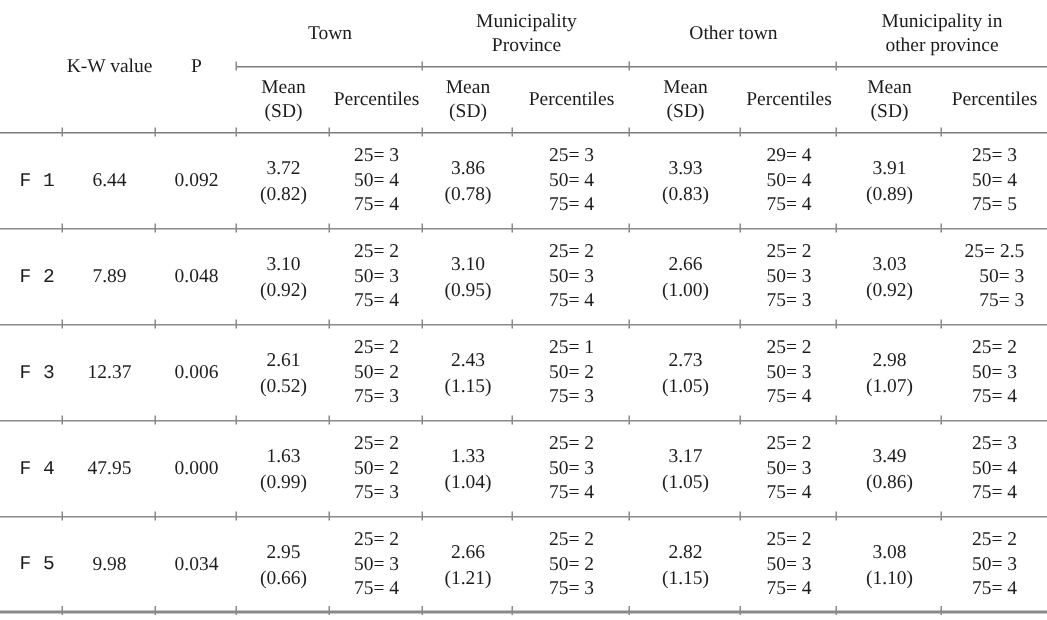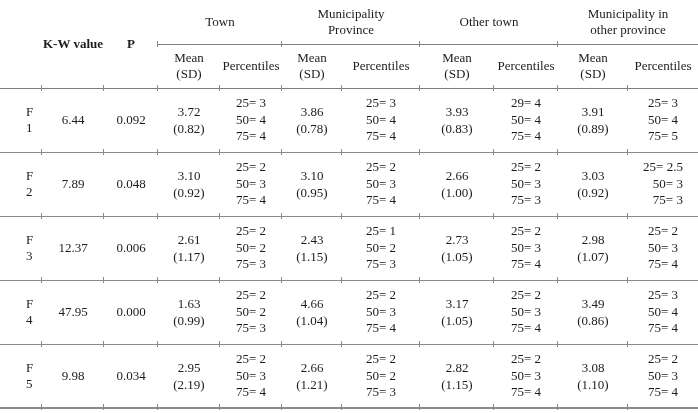--- a/index.html
+++ b/index.html
@@ -19,27 +19,27 @@
   th, td {
     position: relative;
     font-weight: normal;
     padding: 0;
     text-align: center;
     vertical-align: middle;
     font-size: 13px;
   }
   thead th.group-h { height: 44px; border-bottom: 1px solid #7d7d7d; }
   thead th.sub-h   { height: 44px; border-bottom: 1px solid #7d7d7d; }
-  thead th.span2   { border-bottom: 1px solid #7d7d7d; font-weight: bold; }
+  thead th.span2   { border-bottom: 1px solid #7d7d7d; }
   .gwrap { width: 104px; margin: 0 auto; line-height: 16px; }
   .two-line div { line-height: 16px; }
   tbody tr { height: 64px; }
   tbody td { border-bottom: 1px solid #8a8a8a; }
   tbody tr:last-child td { border-bottom: 2px solid #8a8a8a; }
-  td.factor { text-align: left; padding-left: 26px; }
+  td.factor { text-align: left; padding-left: 13px; font-family: Liberation Mono, monospace; }
   .mean-box div { line-height: 17px; }
   .pbox { display: inline-block; text-align: right; line-height: 16.5px; }
   .tick::after {
     content: "";
     position: absolute;
     left: -1px; bottom: -3px;
     width: 1px; height: 6px;
     background: #8a8a8a;
   }
 </style>
@@ -236,21 +236,21 @@
   </tr>
 
   <tr>
     <td class="factor">F 3</td>
     <td class="tick">12.37</td>
     <td class="tick">0.006</td>
 
     <td class="tick">
       <div class="mean-box">
         <div>2.61</div>
-        <div>(1.17)</div>
+        <div>(0.52)</div>
       </div>
     </td>
     <td class="tick">
       <div class="pbox">
         <div>25= 2</div>
         <div>50= 2</div>
         <div>75= 3</div>
       </div>
     </td>
 
@@ -311,21 +311,21 @@
     <td class="tick">
       <div class="pbox">
         <div>25= 2</div>
         <div>50= 2</div>
         <div>75= 3</div>
       </div>
     </td>
 
     <td class="tick">
       <div class="mean-box">
-        <div>4.66</div>
+        <div>1.33</div>
         <div>(1.04)</div>
       </div>
     </td>
     <td class="tick">
       <div class="pbox">
         <div>25= 2</div>
         <div>50= 3</div>
         <div>75= 4</div>
       </div>
     </td>
@@ -360,21 +360,21 @@
   </tr>
 
   <tr>
     <td class="factor">F 5</td>
     <td class="tick">9.98</td>
     <td class="tick">0.034</td>
 
     <td class="tick">
       <div class="mean-box">
         <div>2.95</div>
-        <div>(2.19)</div>
+        <div>(0.66)</div>
       </div>
     </td>
     <td class="tick">
       <div class="pbox">
         <div>25= 2</div>
         <div>50= 3</div>
         <div>75= 4</div>
       </div>
     </td>
 

